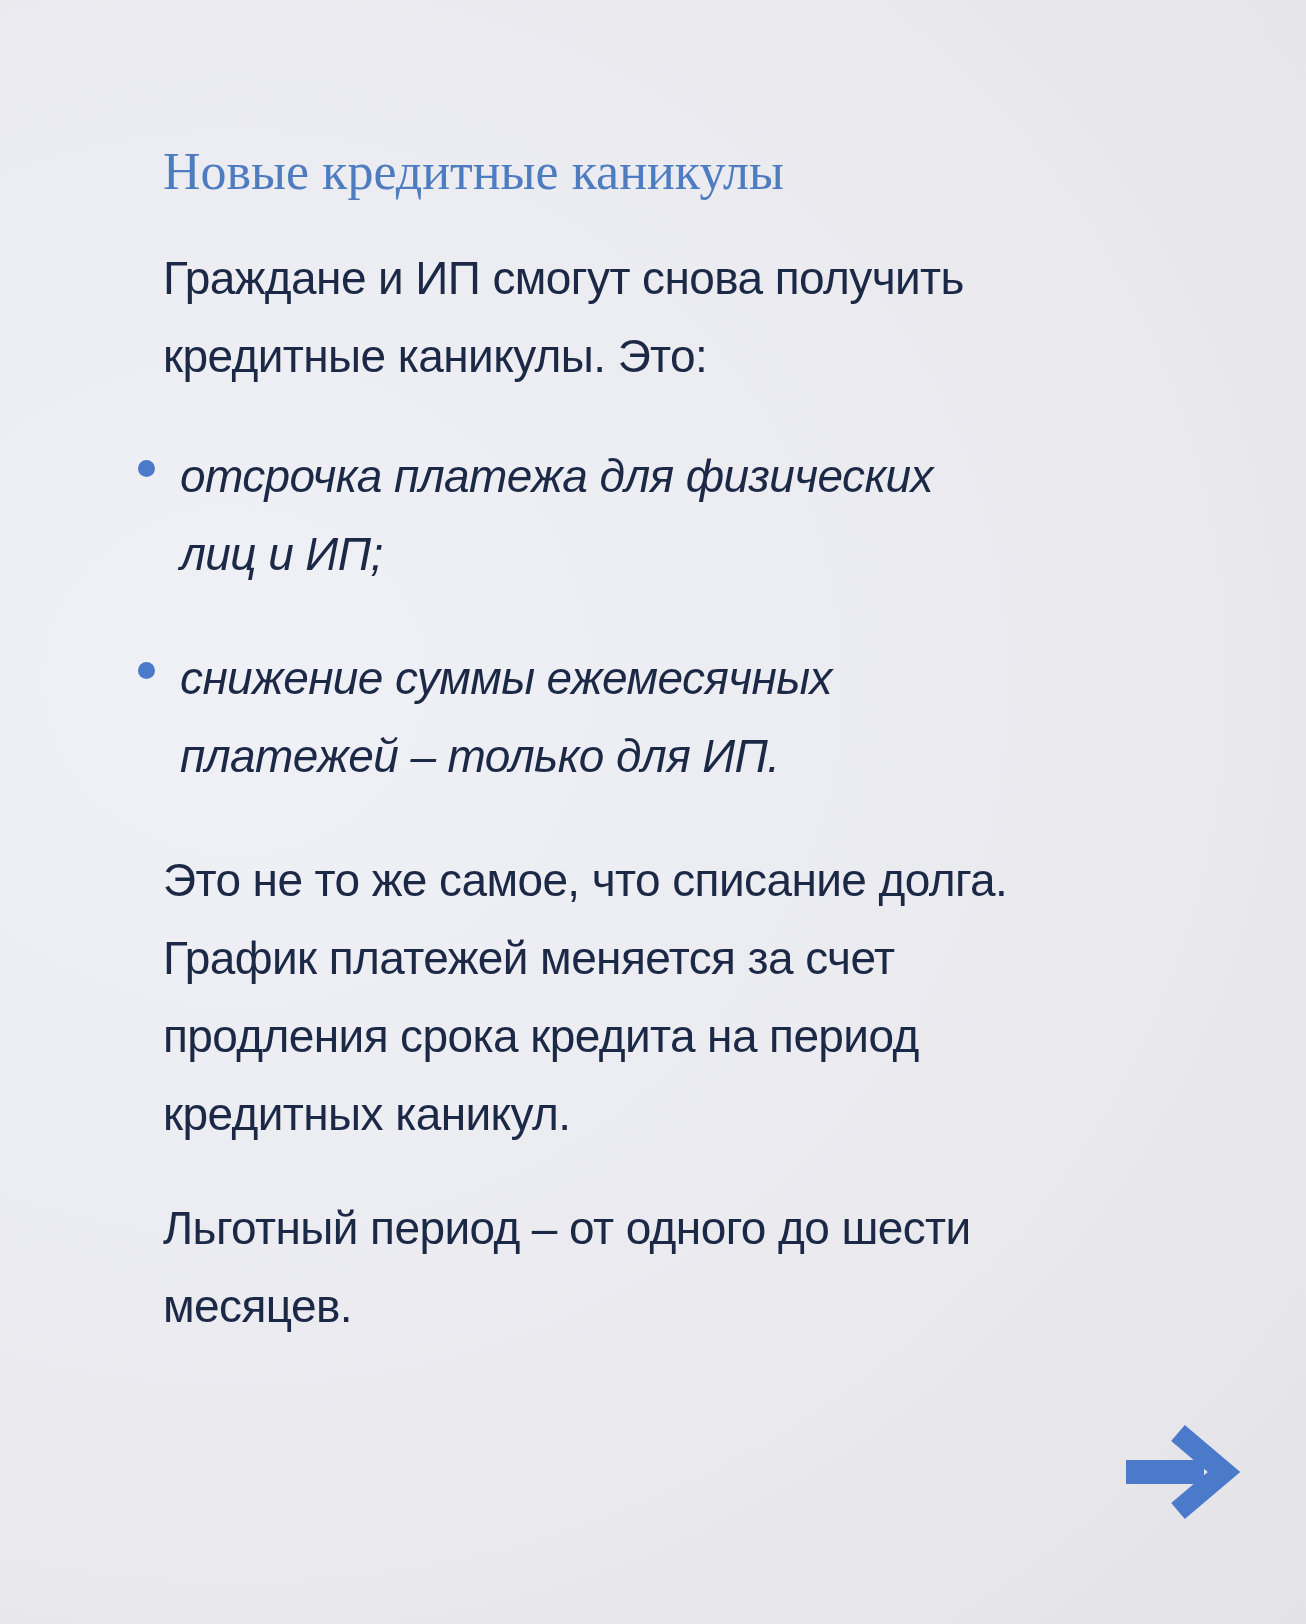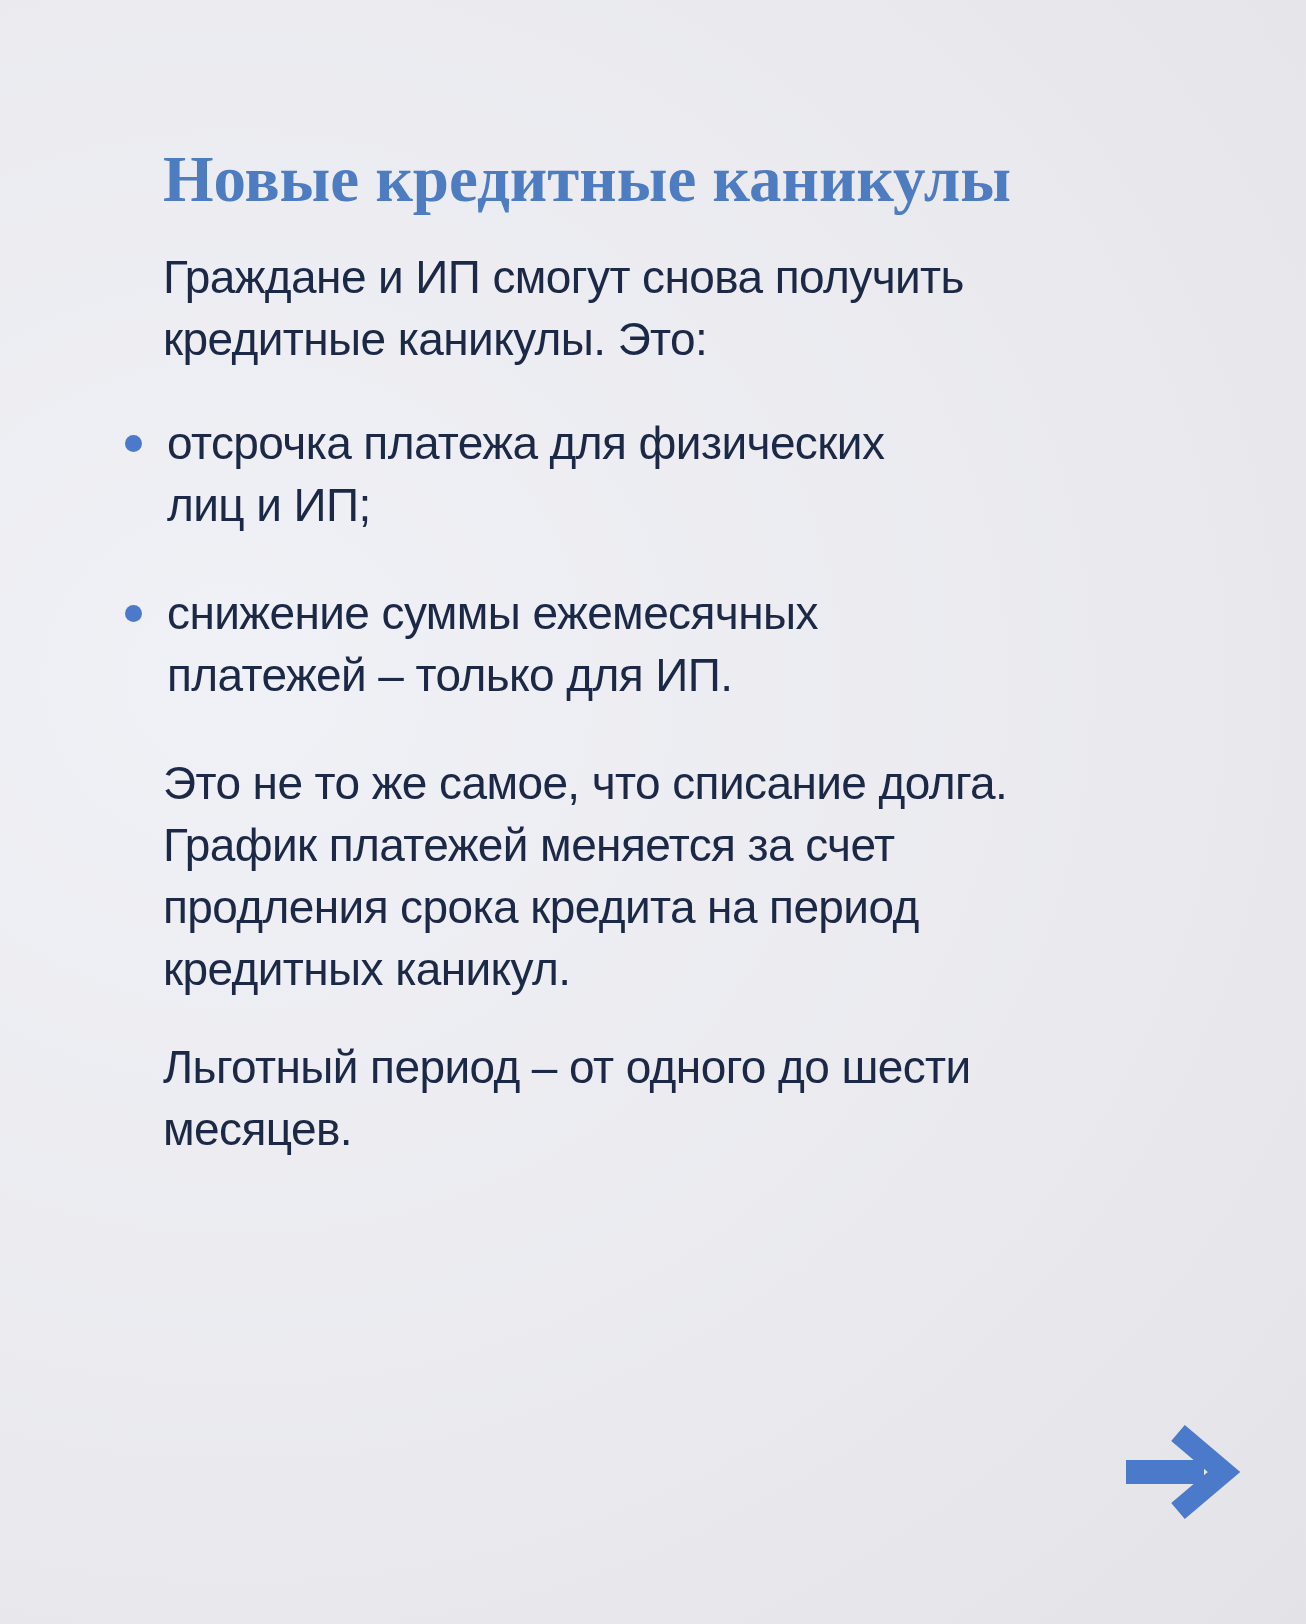--- a/index.html
+++ b/index.html
@@ -12,40 +12,41 @@
     height: 1624px;
     overflow: hidden;
     background: radial-gradient(130% 95% at 18% 42%, #f0f1f6 0%, #e9e9ee 55%, #e1e0e5 100%);
     font-family: "Liberation Sans", "DejaVu Sans", sans-serif;
     color: #1b2846;
   }
   .content {
     padding: 143px 146px 0 163px;
   }
   .title {
-    margin: 0 0 30px 0;
+    margin: 0 0 38px 0;
     font-family: "Liberation Serif", "DejaVu Serif", serif;
-    font-weight: 700;
-    font-size: 65px;
+    font-weight: 400;
+    font-size: 52px;
     line-height: 1.12;
     color: #4d7cc0;
   }
   .body-text {
     font-size: 46px;
-    line-height: 62px;
+    line-height: 78px;
     letter-spacing: -0.6px;
     white-space: pre-line;
   }
   .intro {
     margin: 0 0 42px 0;
   }
   .bullets {
     list-style: none;
-    margin: 4px;
+    margin: 17px;
     padding: 0;
+    font-style: italic;
   }
   .bullet-item {
     display: flex;
     align-items: flex-start;
     margin-bottom: 46px;
   }
   .dot {
     flex: 0 0 auto;
     width: 17px;
     height: 17px;

